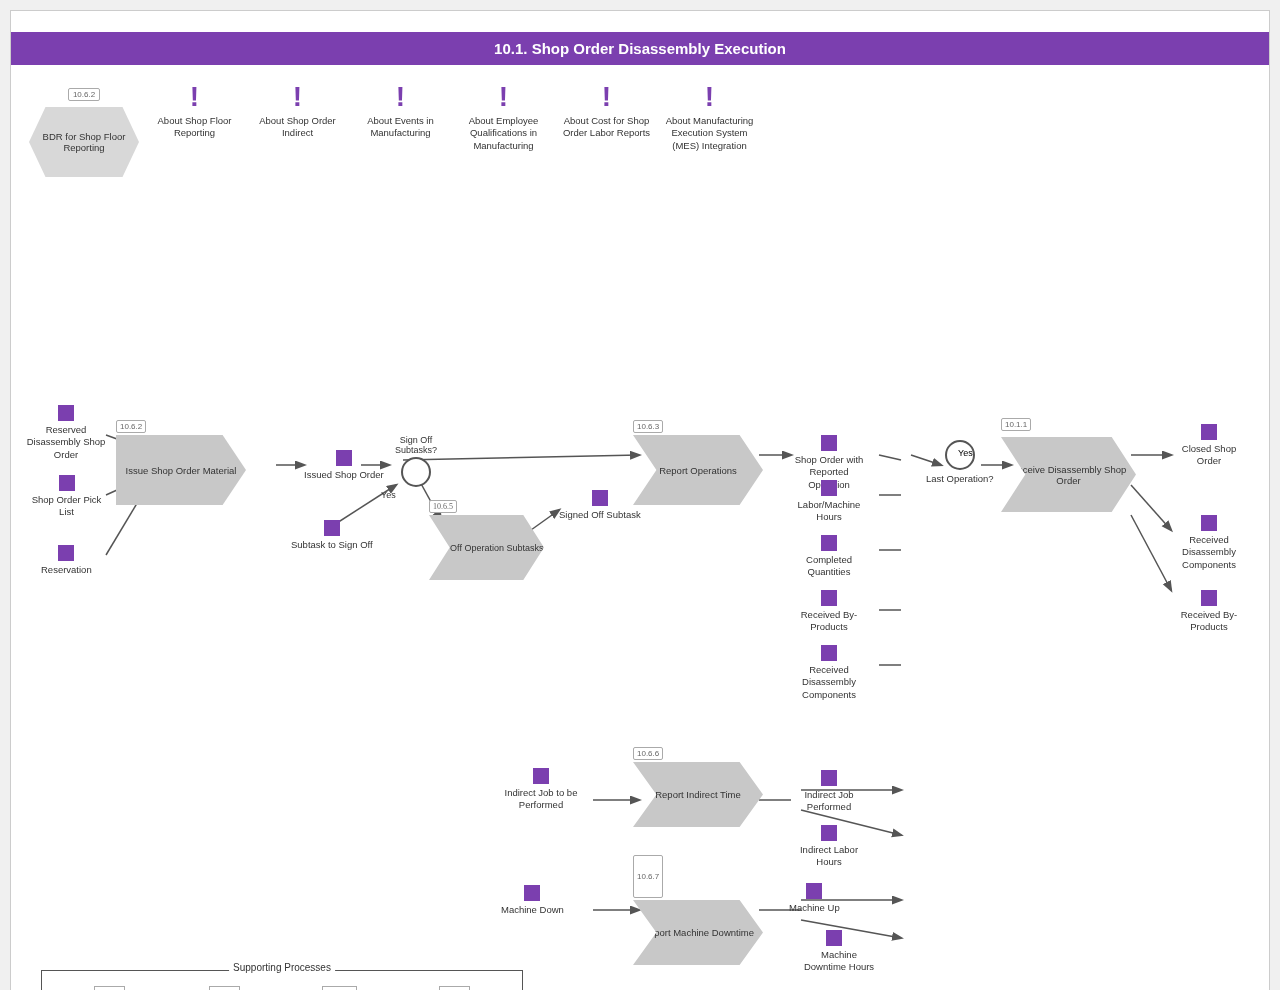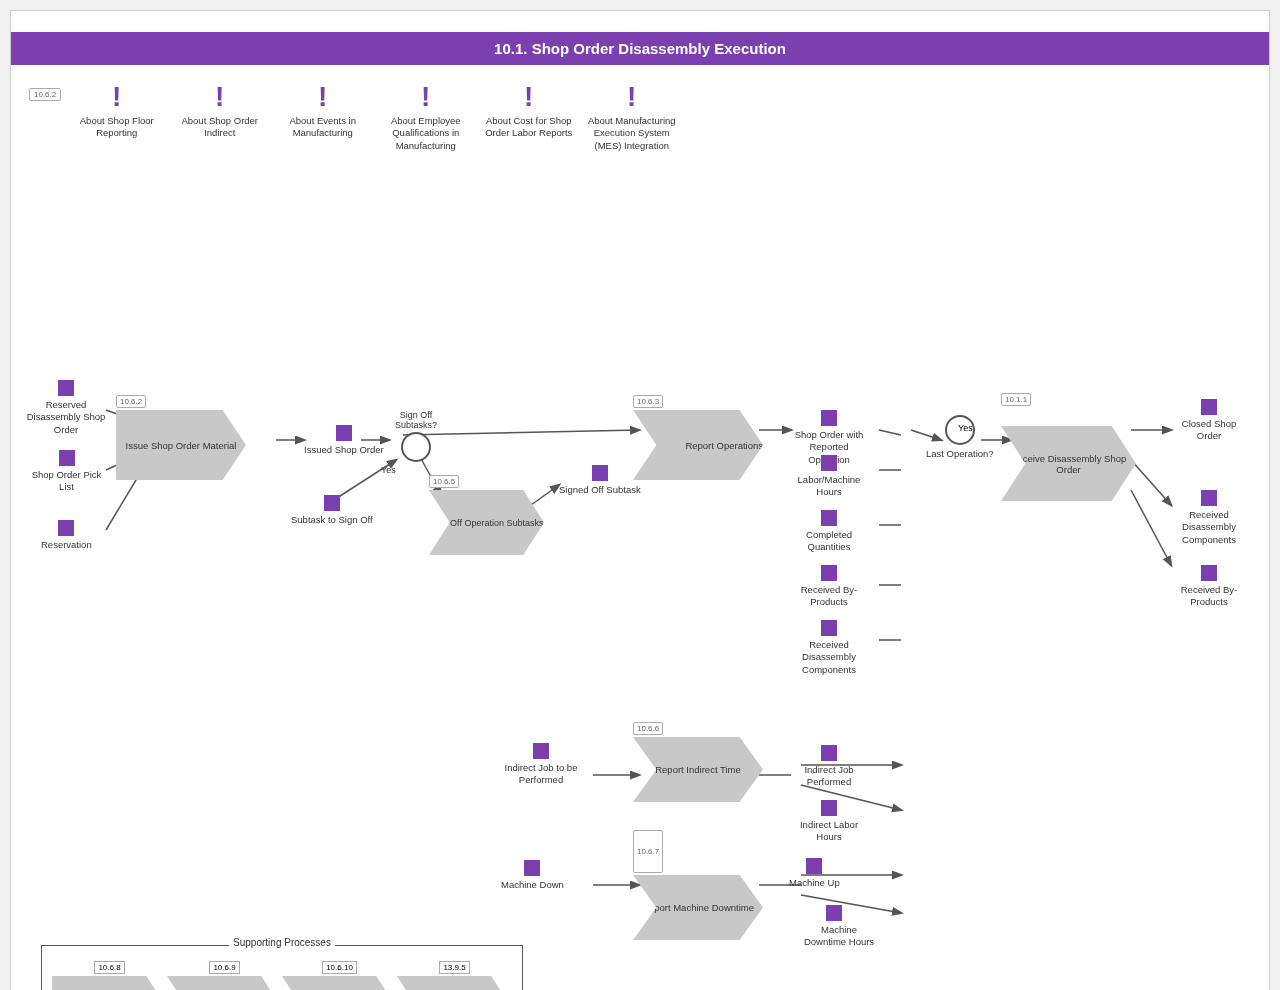--- a/index.html
+++ b/index.html
@@ -106,20 +106,23 @@
     <span>10.1. Shop Order Disassembly Execution</span>
   </div>
 
   <div class="diagram-area">
 
     
     <div style="display:flex; align-items:flex-start; gap:8px; margin-bottom:15px; padding: 8px;">
 
       <div class="node-with-label" style="margin-top:5px;">
         <span class="ref-number" style="font-size:8px; border:1px solid #aaa; padding:1px 4px; background:white;">10.6.2</span>
+        <div style="background:#d8d8d8; clip-path:polygon(15% 0%, 85% 0%, 100% 50%, 85% 100%, 15% 100%, 0% 50%); width:110px; height:70px; display:flex; align-items:center; justify-content:center; text-align:center; font-size:9.5px; color:#333;">
+          <span>BDR for Shop Floor Reporting</span>
+        </div>
       </div>
 
       <div class="exclaim-item" style="margin-top:0;">
         <span class="exclaim-mark">!</span>
         <span class="exclaim-text">About Shop Floor Reporting</span>
       </div>
 
       <div class="exclaim-item">
         <span class="exclaim-mark">!</span>
         <span class="exclaim-text">About Shop Order Indirect</span>
@@ -246,36 +249,36 @@
 
       <div style="position:absolute; left:360px; top:235px;">
         <span style="font-size:9px; color:#333; display:block; text-align:center; width:70px; margin-bottom:2px;">Sign Off Subtasks?</span>
         <div style="display:flex; justify-content:center;">
           <div style="width:30px; height:30px; border-radius:50%; border:2px solid #555; background:white; display:flex; align-items:center; justify-content:center;"></div>
         </div>
         <span style="font-size:9px; color:#333; margin-top:3px; display:block;">Yes</span>
       </div>
 
       <div style="position:absolute; left:408px; top:295px;">
-        <span class="ref-number" style="font-size:8px; border:1px solid #aaa; padding:1px 3px; background:white; display:inline-block; margin-bottom:2px;">10.6.5</span>
+        <span class="ref-number" style="font-size:8px; border:1px solid #aaa; padding:1px 3px; background:white; display:inline-block; margin-bottom:2px;font-family:Liberation Serif, serif;">10.6.5</span>
         <div style="background:#c8c8c8; clip-path:polygon(0% 0%, 82% 0%, 100% 50%, 82% 100%, 0% 100%, 18% 50%); width:115px; height:65px; display:flex; align-items:center; justify-content:center; text-align:center; font-size:9px; color:#333;">
           <span>Sign Off Operation Subtasks</span>
         </div>
       </div>
 
       <div style="position:absolute; left:538px; top:290px;">
         <div class="node-with-label">
           <div class="purple-square"></div>
           <span class="node-label">Signed Off Subtask</span>
         </div>
       </div>
 
       <div style="position:absolute; left:612px; top:215px;">
         <span class="ref-number" style="font-size:8px; border:1px solid #aaa; padding:1px 3px; background:white; display:inline-block; margin-bottom:2px;">10.6.3</span>
-        <div style="background:#c8c8c8; clip-path:polygon(0% 0%, 82% 0%, 100% 50%, 82% 100%, 0% 100%, 18% 50%); width:130px; height:70px; display:flex; align-items:center; justify-content:flex-end; text-align:center; font-size:9.5px; color:#333;">
+        <div style="background:#c8c8c8; clip-path:polygon(0% 0%, 82% 0%, 100% 50%, 82% 100%, 0% 100%, 18% 50%); width:130px; height:70px; display:flex; align-items:center; justify-content:center; text-align:center; font-size:9.5px; color:#333;">
           <span>Report Operations</span>
         </div>
       </div>
 
       <div style="position:absolute; left:768px; top:235px;">
         <div class="node-with-label">
           <div class="purple-square"></div>
           <span class="node-label" style="width:80px;">Shop Order with Reported Operation</span>
         </div>
       </div>
@@ -310,21 +313,21 @@
 
       <div style="position:absolute; left:905px; top:240px;">
         <div class="node-with-label">
           <div style="width:30px; height:30px; border-radius:50%; border:2px solid #555; background:white; display:flex; align-items:center; justify-content:center;"></div>
           <span class="node-label">Last Operation?</span>
         </div>
         <span style="position:absolute; left:32px; top:8px; font-size:9px;">Yes</span>
       </div>
 
       <div style="position:absolute; left:980px; top:213px;">
-        <span class="ref-number" style="font-size:8px; border:1px solid #aaa; padding:1px 3px; background:white; display:inline-block; margin-bottom:20px;">10.1.1</span>
+        <span class="ref-number" style="font-size:8px; border:1px solid #aaa; padding:1px 3px; background:white; display:inline-block; margin-bottom:6px;">10.1.1</span>
         <div style="background:#c8c8c8; clip-path:polygon(0% 0%, 82% 0%, 100% 50%, 82% 100%, 0% 100%, 18% 50%); width:135px; height:75px; display:flex; align-items:center; justify-content:center; text-align:center; font-size:9.5px; color:#333;">
           <span>Receive Disassembly Shop Order</span>
         </div>
       </div>
 
       <div style="position:absolute; left:1148px; top:224px;">
         <div class="node-with-label">
           <div class="purple-square"></div>
           <span class="node-label" style="width:80px;">Closed Shop Order</span>
         </div>

